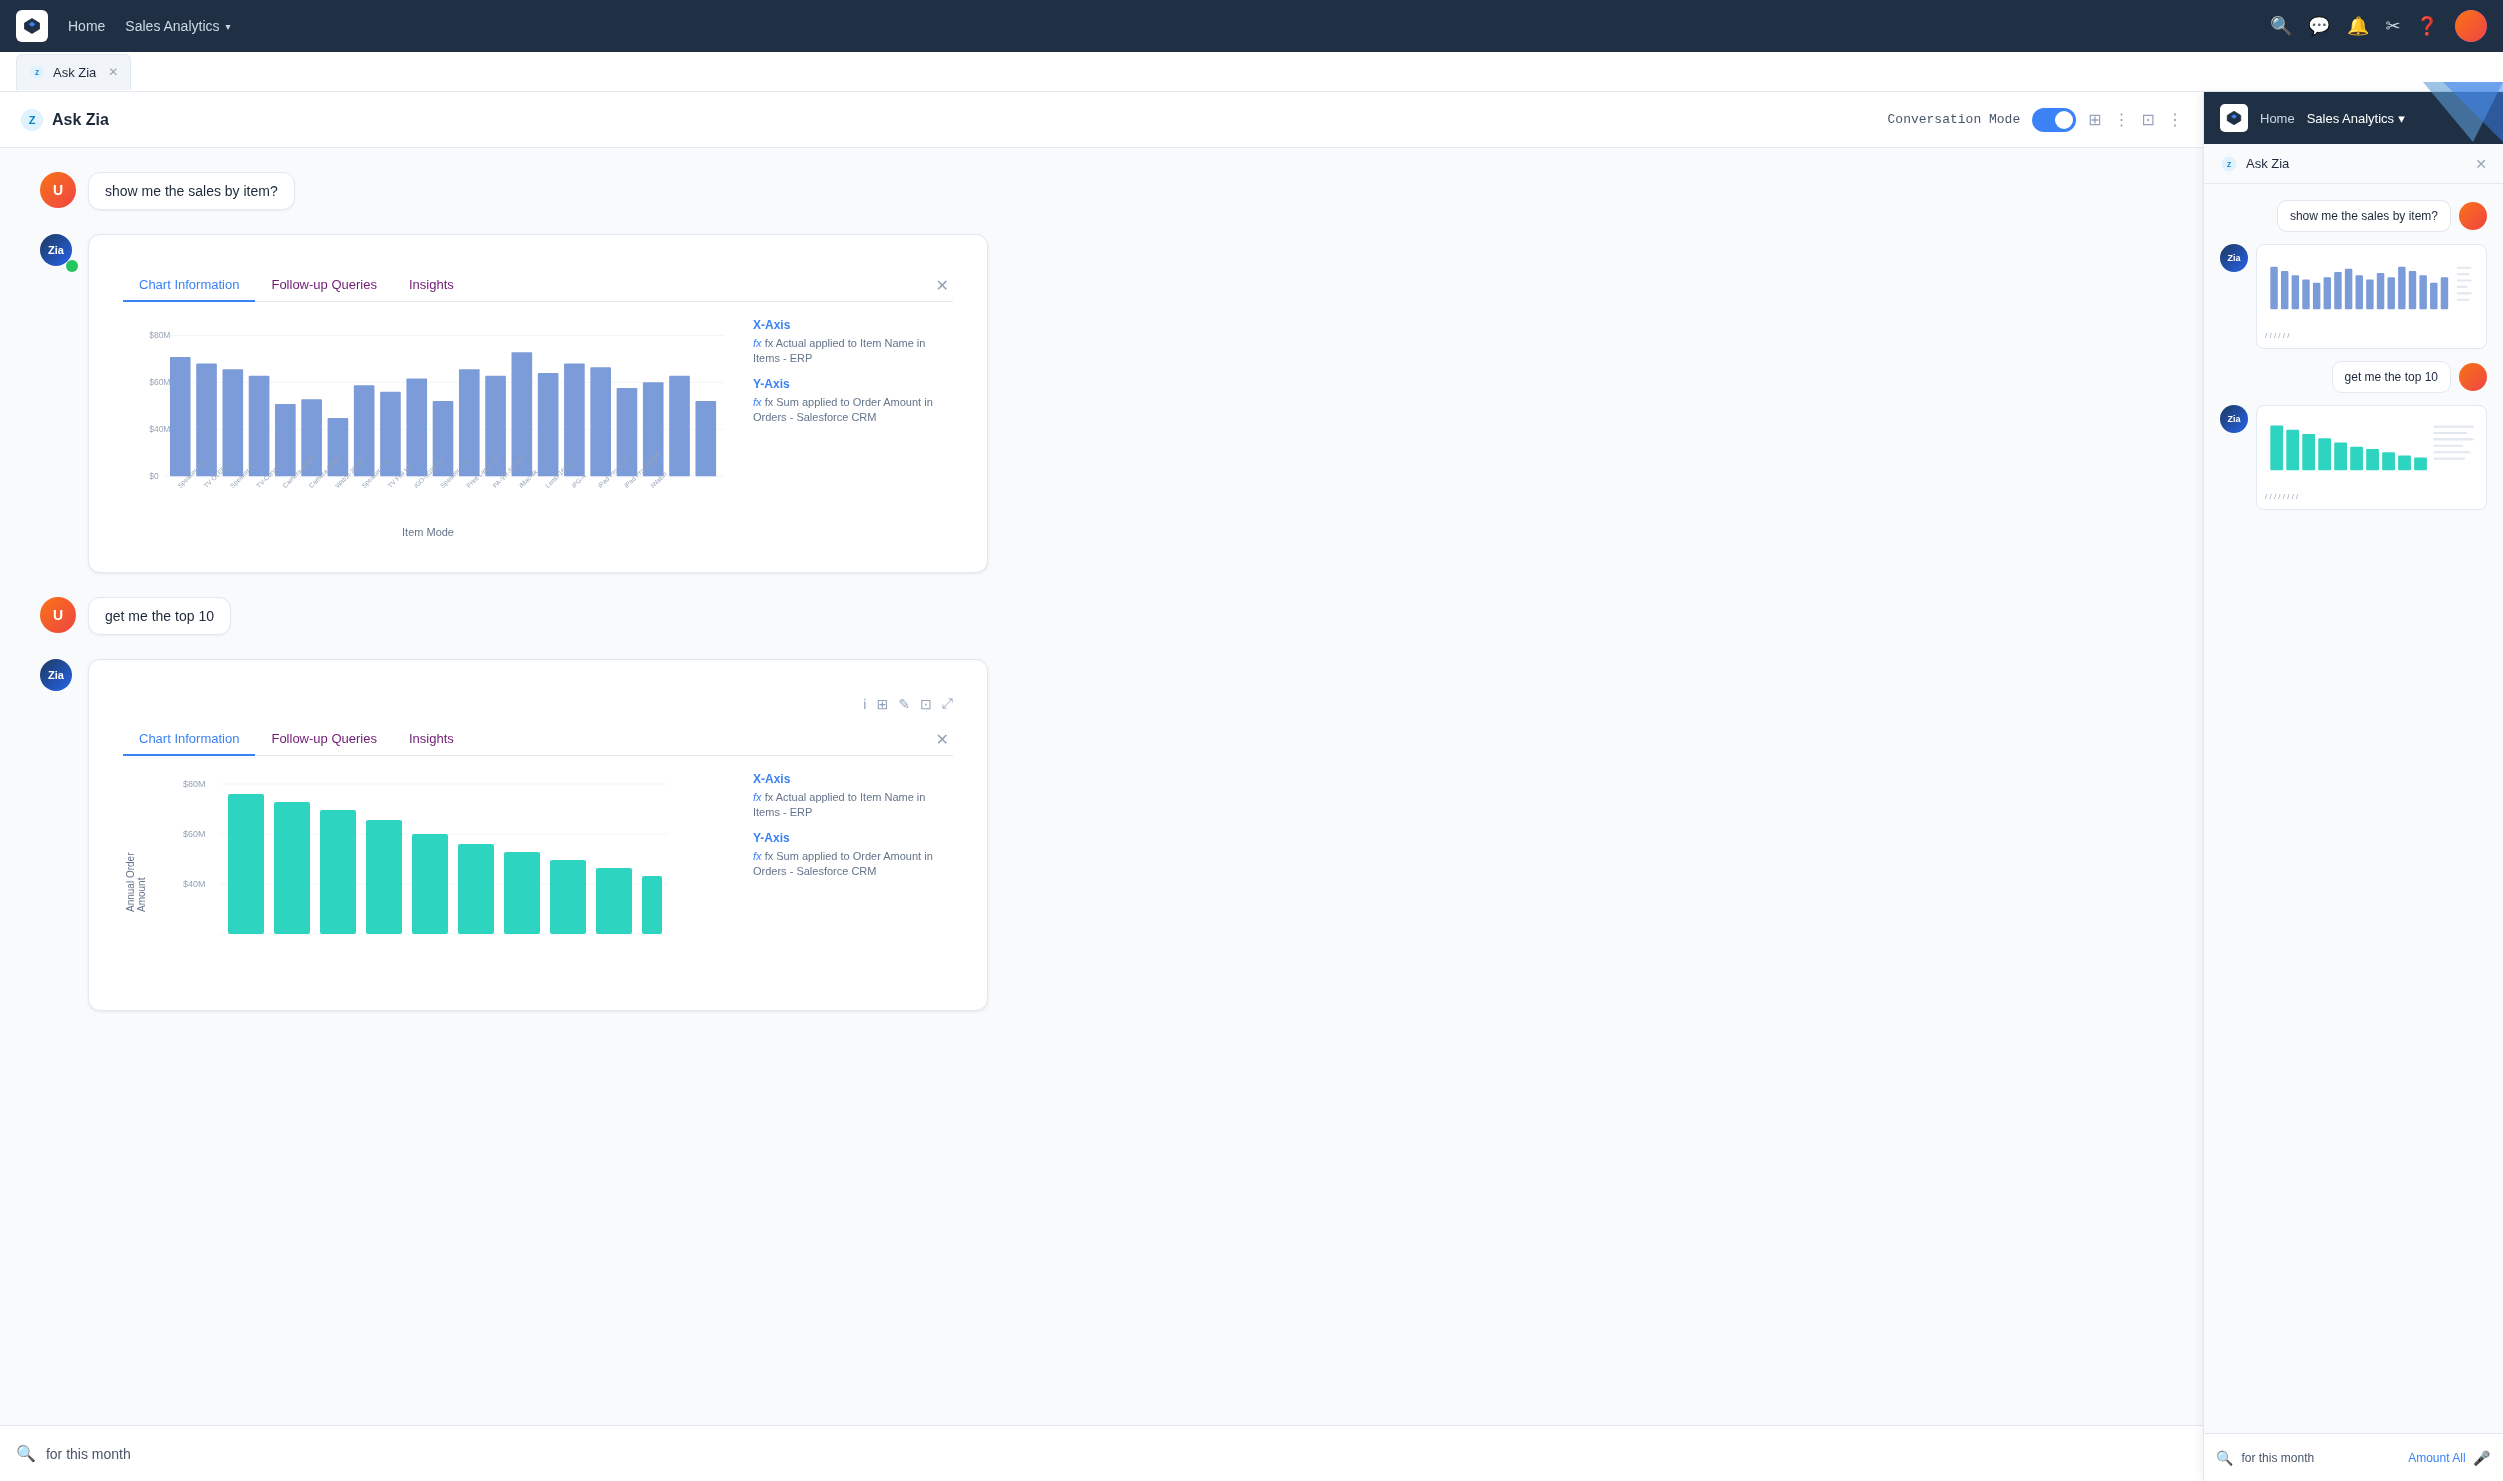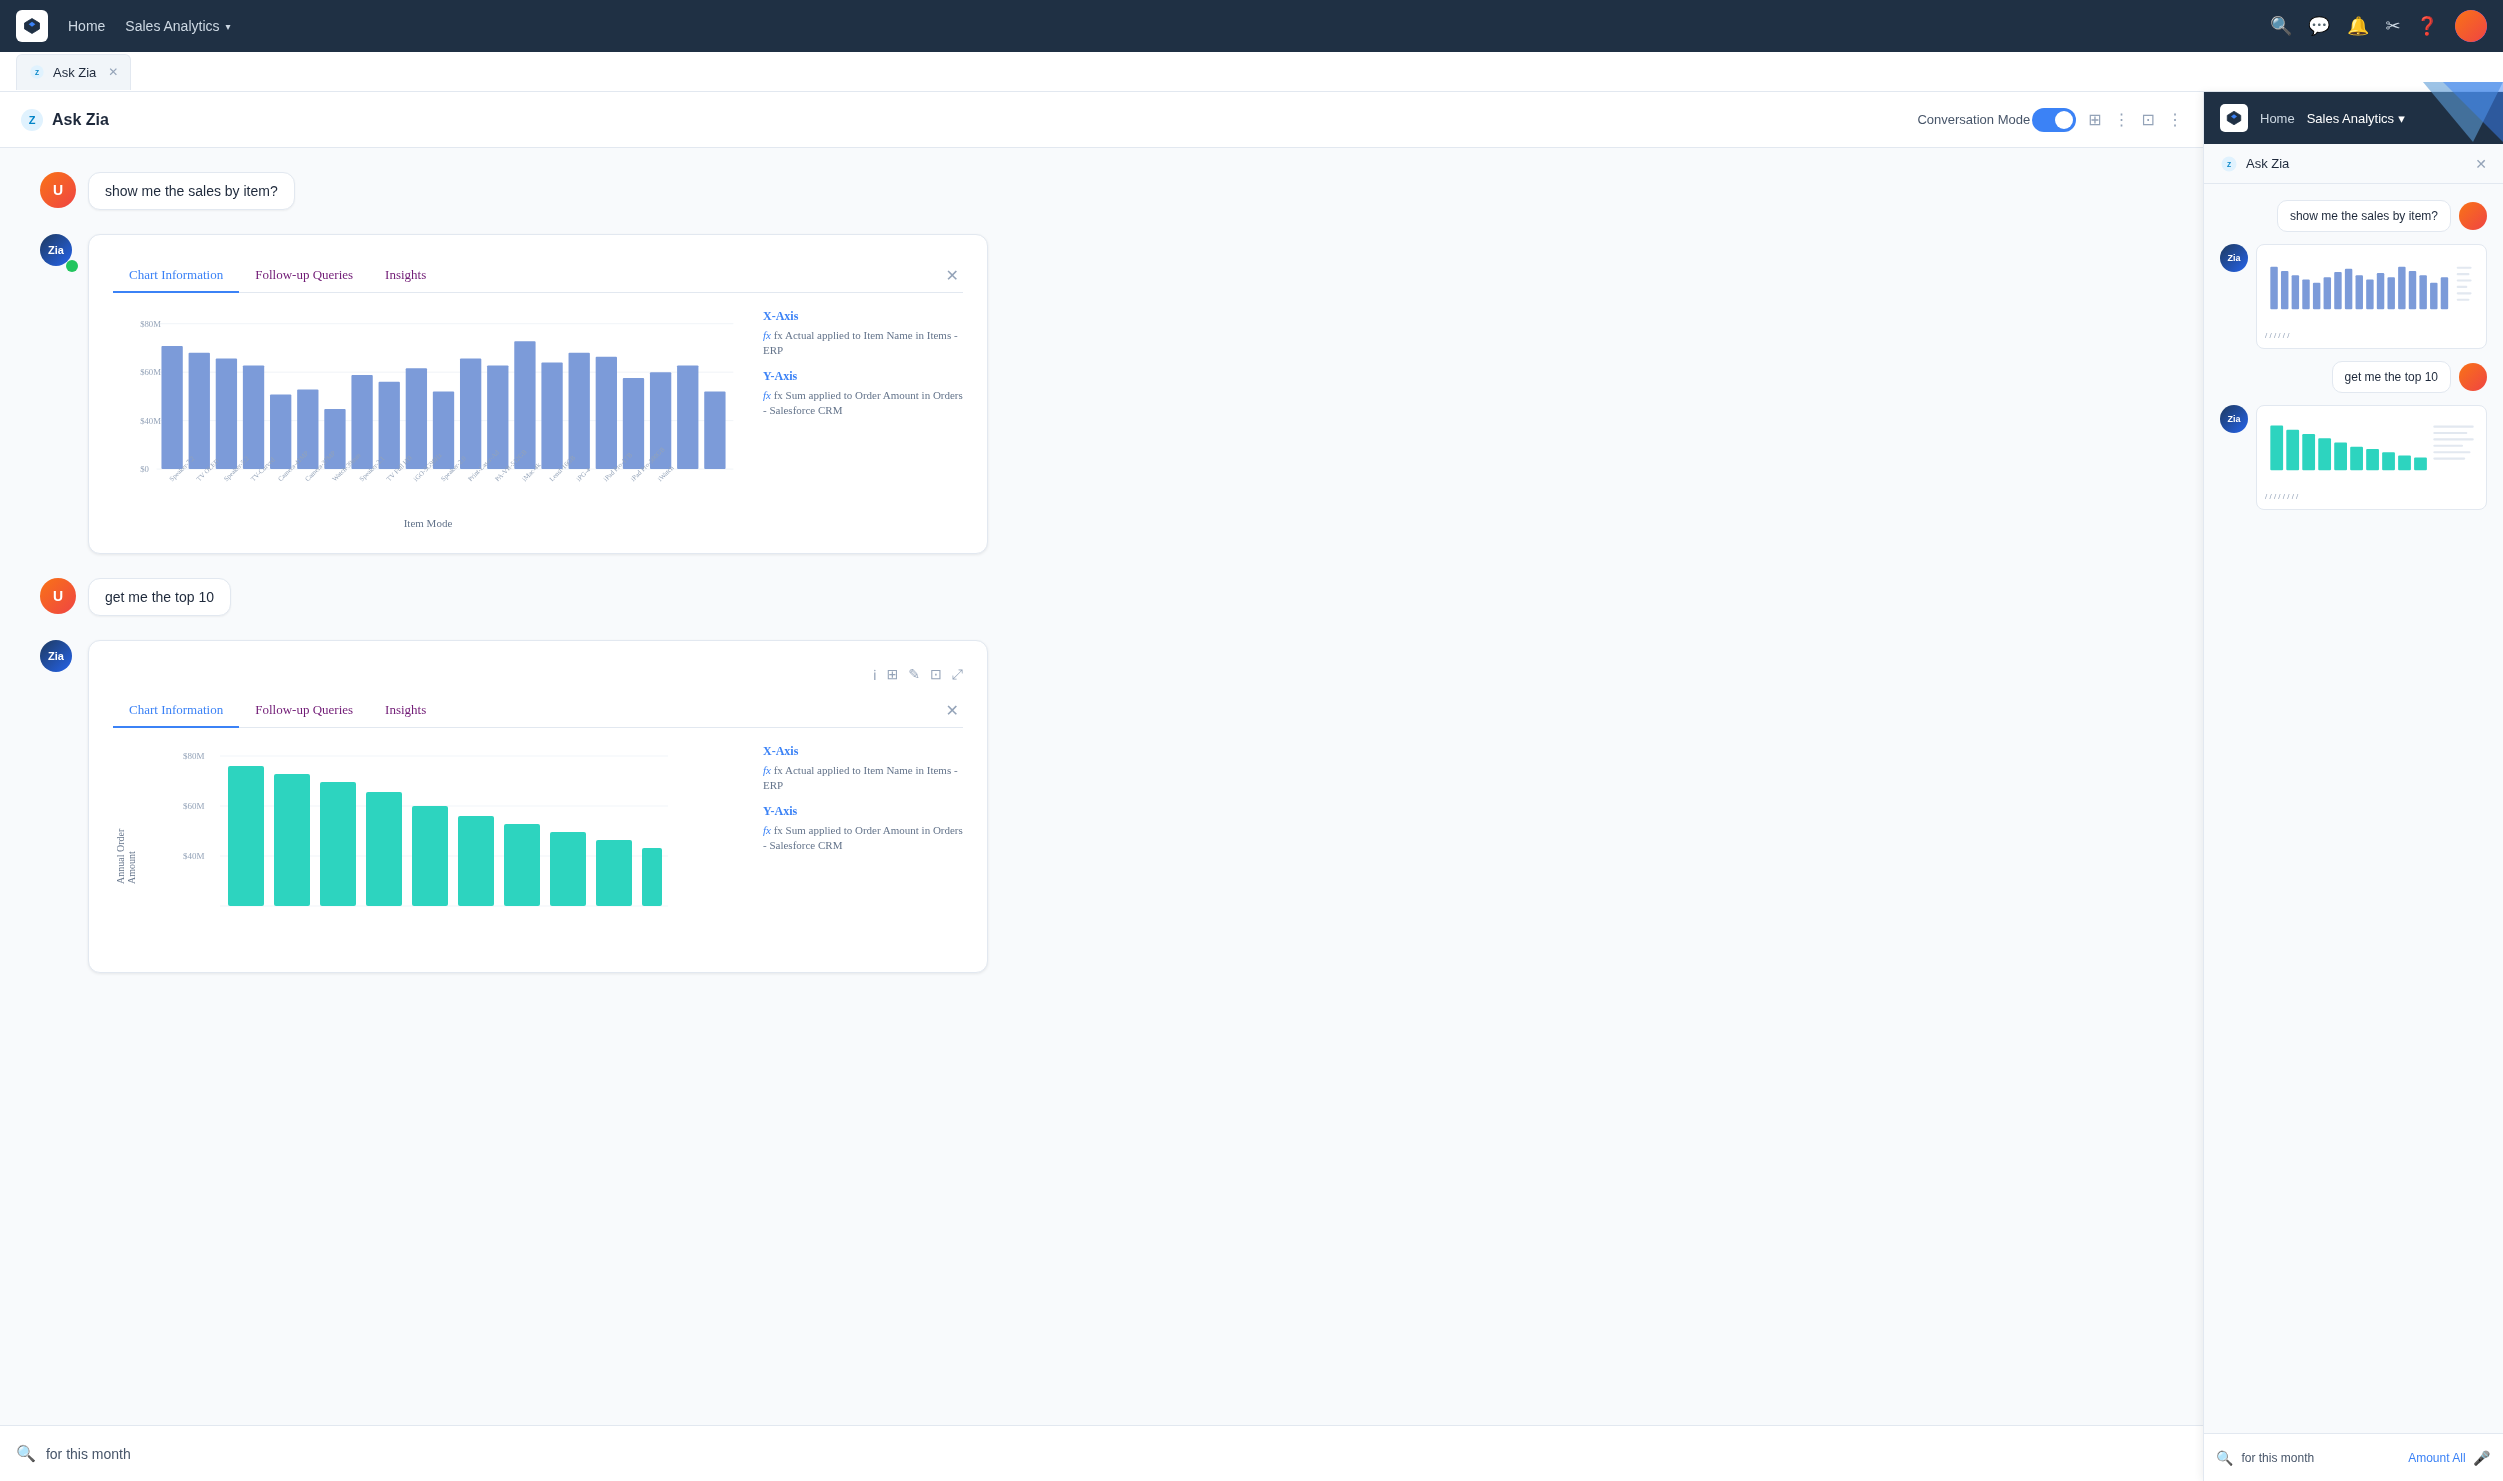--- a/index.html
+++ b/index.html
@@ -90,23 +90,24 @@
       color: #1e293b;
     }
     .ask-zia-header-right {
       display: flex;
       align-items: center;
       gap: 12px;
     }
     .conversation-toggle {
       display: flex;
       align-items: center;
-      gap: 2px;
+      gap: 12px;
       font-size: 13px;
       color: #475569;
+      font-family: Liberation Mono, monospace;
     }
     .toggle-switch {
       width: 44px;
       height: 24px;
       background: #3b82f6;
       border-radius: 12px;
       position: relative;
       cursor: pointer;
     }
     .toggle-switch::after {
@@ -180,25 +181,24 @@
       align-items: center;justify-content: center;
       color: #fff;
       font-size: 11px;
       font-weight: 700;
     }
 
     .chart-response-card {
       background: #fff;
       border: 1px solid #e2e8f0;
       border-radius: 12px;
-      padding: 24px;
+      padding: 34px;
       flex: 1;
       max-width: 900px;
       box-shadow: 0 1px 3px rgba(0,0,0,0.08);
-      font-family: Liberation Serif, serif;
     }
 
     
     .chart-tabs {
       display: flex;
       align-items: center;
       margin-bottom: 16px;
       border-bottom: 1px solid #e2e8f0;
       position: relative;
     }

